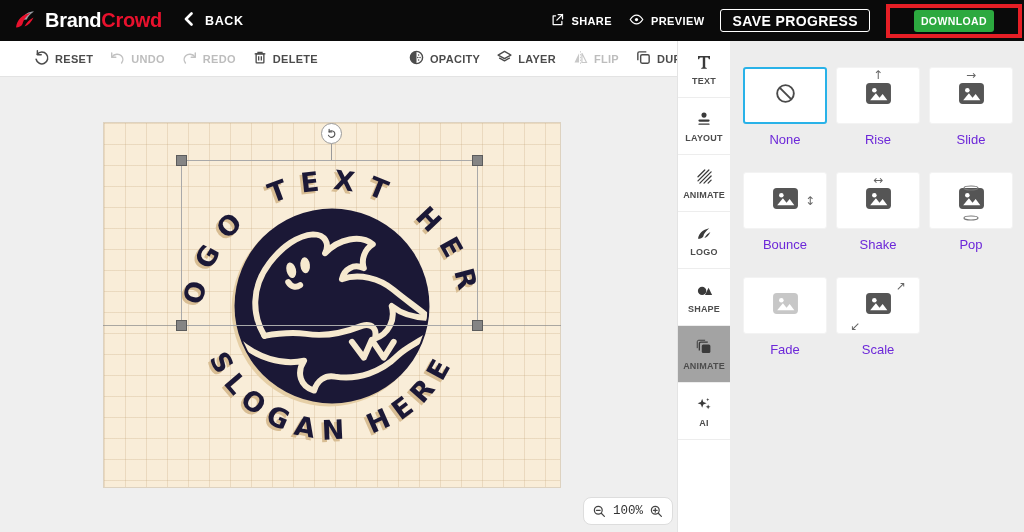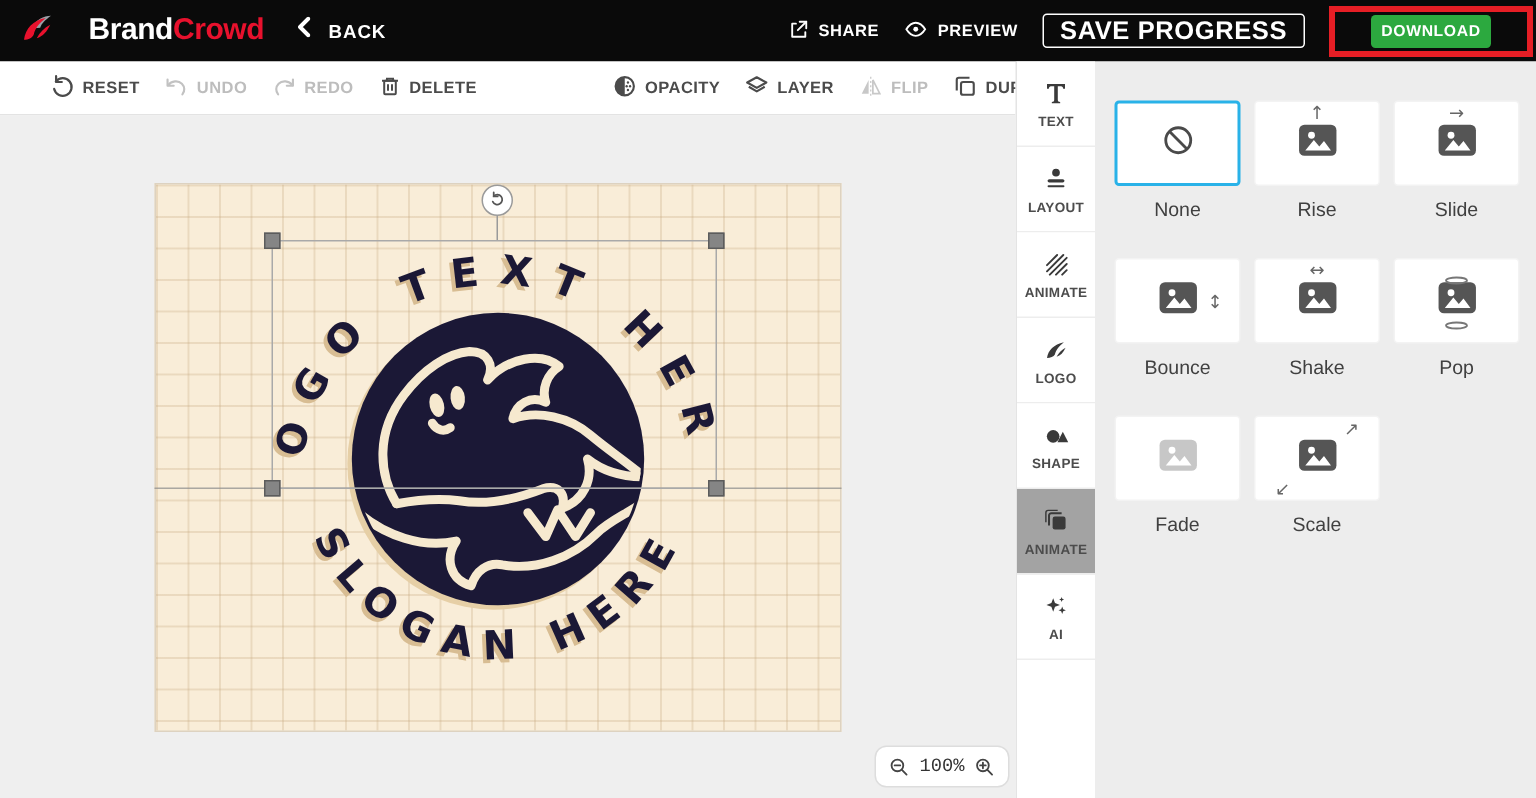--- a/index.html
+++ b/index.html
@@ -3,31 +3,31 @@
 <meta charset="utf-8">
 <style>
   * { margin:0; padding:0; box-sizing:border-box; }
   html,body { width:1024px; height:532px; }
   body { font-family:"Liberation Sans", sans-serif; background:#fff; }
   .app { position:relative; width:1024px; height:532px; overflow:hidden; background:#fff; }
 
   
   .topbar { position:absolute; left:0; top:0; width:1024px; height:41px; background:#0a0a0a;
             display:flex; align-items:center; padding-left:13px; }
-  .brand { display:flex; align-items:center; gap:22px; }
+  .brand { display:flex; align-items:center; gap:8px; }
   .brand-logotype { font-size:20px; font-weight:bold; letter-spacing:-0.3px; }
   .brand-primary { color:#ffffff; }
   .brand-secondary { color:#e8112d; }
   .back-group { display:flex; align-items:center; gap:12px; margin-left:22px; cursor:pointer; }
   .back-label { color:#fff; font-size:12.5px; font-weight:bold; letter-spacing:0.6px; }
   .topbar-right { margin-left:auto; display:flex; align-items:center; gap:16px; }
   .tb-action { display:flex; align-items:center; gap:6px; color:#fff; font-size:11px;
                font-weight:bold; letter-spacing:0.4px; cursor:pointer; }
   .save-btn { height:23px; border:1.5px solid #fff; border-radius:3px; background:transparent;
-              color:#fff; font-size:17px; font-weight:bold; letter-spacing:0.4px; padding:0 11px;
+              color:#fff; font-size:14px; font-weight:bold; letter-spacing:0.4px; padding:0 11px;
               display:flex; align-items:center; cursor:pointer; font-family:inherit; }
   .download-wrap { border:4px solid #e61e25; padding:2px 24px; margin-right:2px; }
   .download-btn { height:22px; width:80px; background:#2ca93f; border:none; border-radius:3px;
                   color:#fff; font-size:10.5px; font-weight:bold; letter-spacing:0.4px;
                   display:flex; align-items:center; justify-content:center; cursor:pointer; font-family:inherit; }
 
   
   .toolbar { position:absolute; left:0; top:41px; width:677px; height:36px; background:#fff;
              border-bottom:1px solid #e3e3e3; }
   .tool-group { position:absolute; top:0; height:35px; display:flex; align-items:center; gap:16px; }
@@ -75,21 +75,21 @@
   .side-icon { display:flex; align-items:center; justify-content:center; height:20px; }
 
   
   .panel { position:absolute; left:730px; top:41px; width:294px; height:491px; background:#ededed; }
   .anim-grid { display:grid; grid-template-columns:repeat(3, 84px); column-gap:9px; row-gap:25px;
                padding:26px 0 0 13px; }
   .anim-option { width:84px; display:flex; flex-direction:column; align-items:center; }
   .anim-card { width:84px; height:57px; background:#fff; border:1px solid #f3f3f3; border-radius:3px;
                display:flex; align-items:center; justify-content:center; cursor:pointer; }
   .anim-card.selected { border:2px solid #29b2e8; }
-  .anim-label { margin-top:8px; font-size:13px; color:#404040; }
+  .anim-label { margin-top:8px; font-size:13px; color:#6d28d9; }
   .anim-inner { position:relative; width:30px; height:24px; display:flex; align-items:center; justify-content:center; }
   .arrow { position:absolute; color:#666; font-size:12px; line-height:1; font-family:"DejaVu Sans", sans-serif; }
   .arrow.above { top:-15px; left:50%; transform:translateX(-50%); }
   .arrow.right { right:-15px; top:50%; transform:translateY(-50%); }
   .arrow.tr { top:-14px; right:-13px; }
   .arrow.bl { bottom:-14px; left:-13px; }
   .ripple { position:absolute; left:50%; transform:translateX(-50%); }
   .ripple.top { top:-12px; }
   .ripple.bottom { bottom:-12px; }
   .fade-icon { opacity:0.32; }

